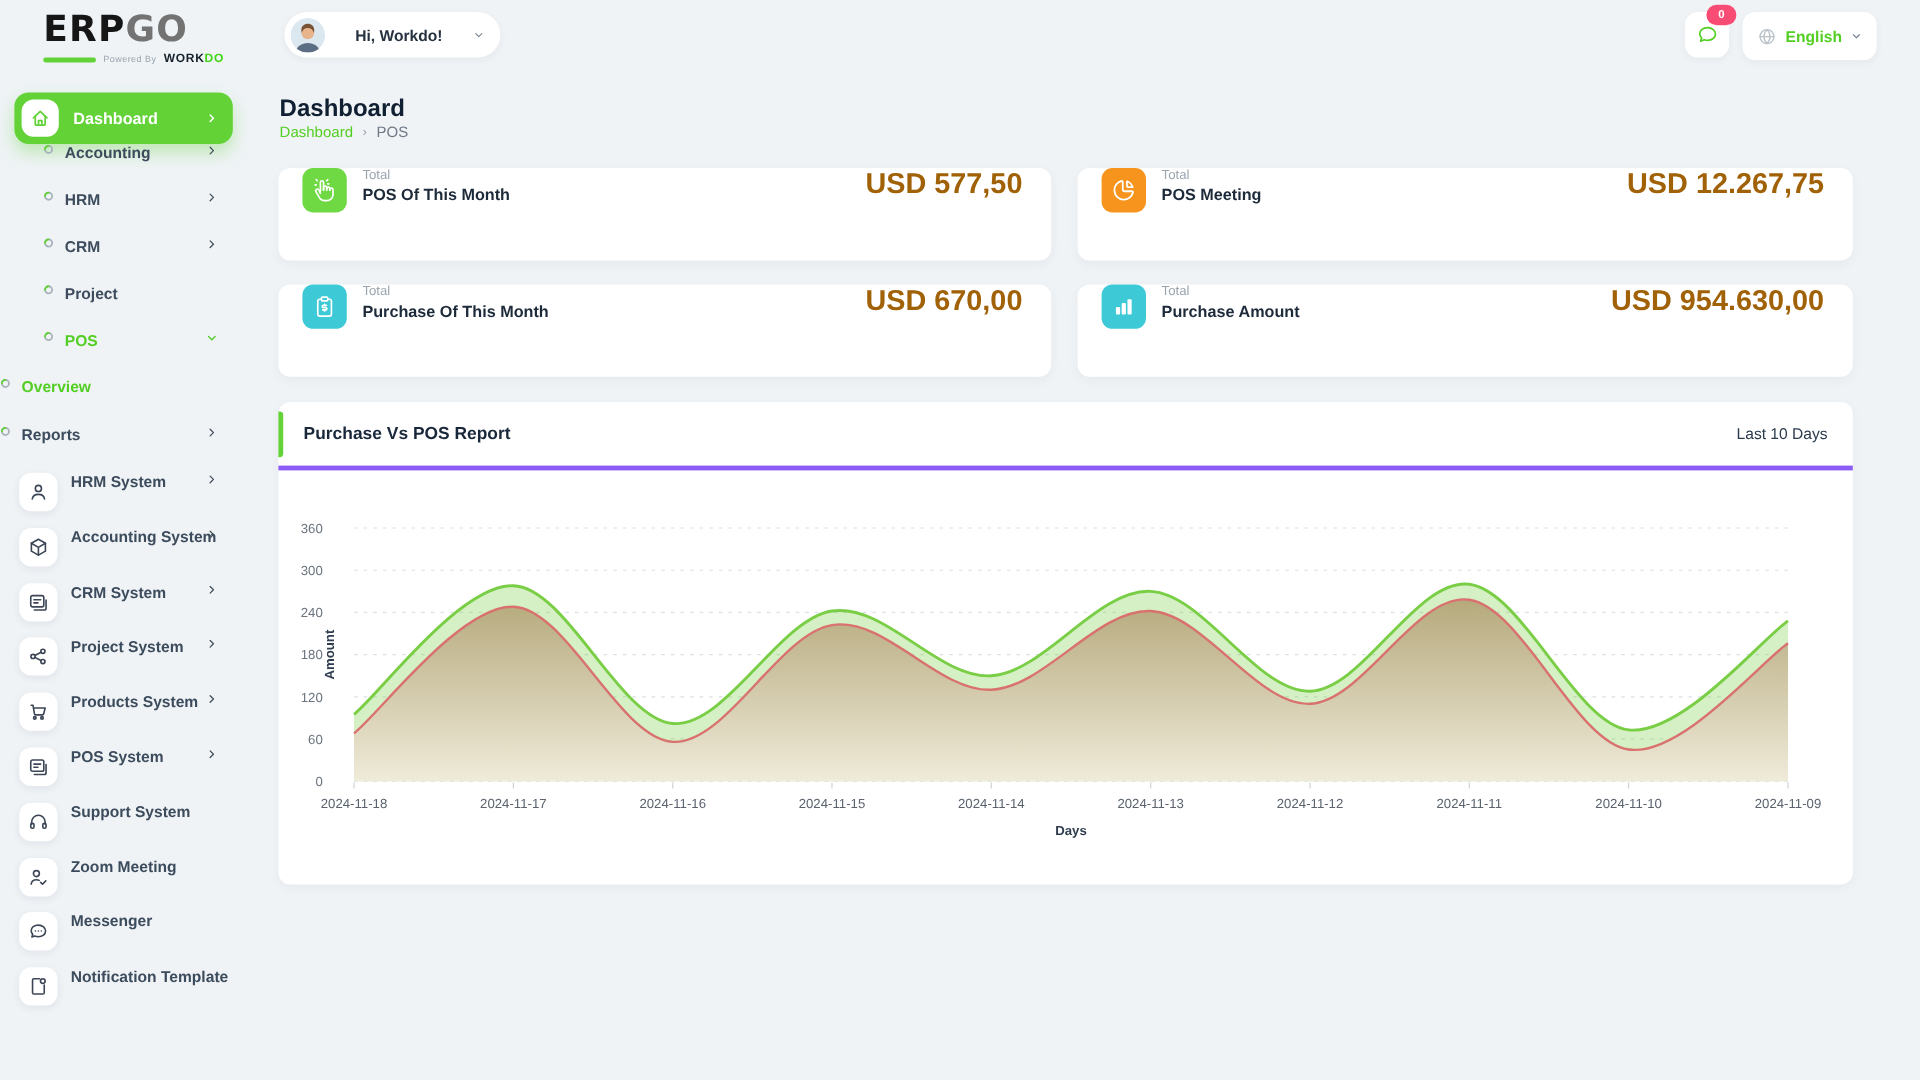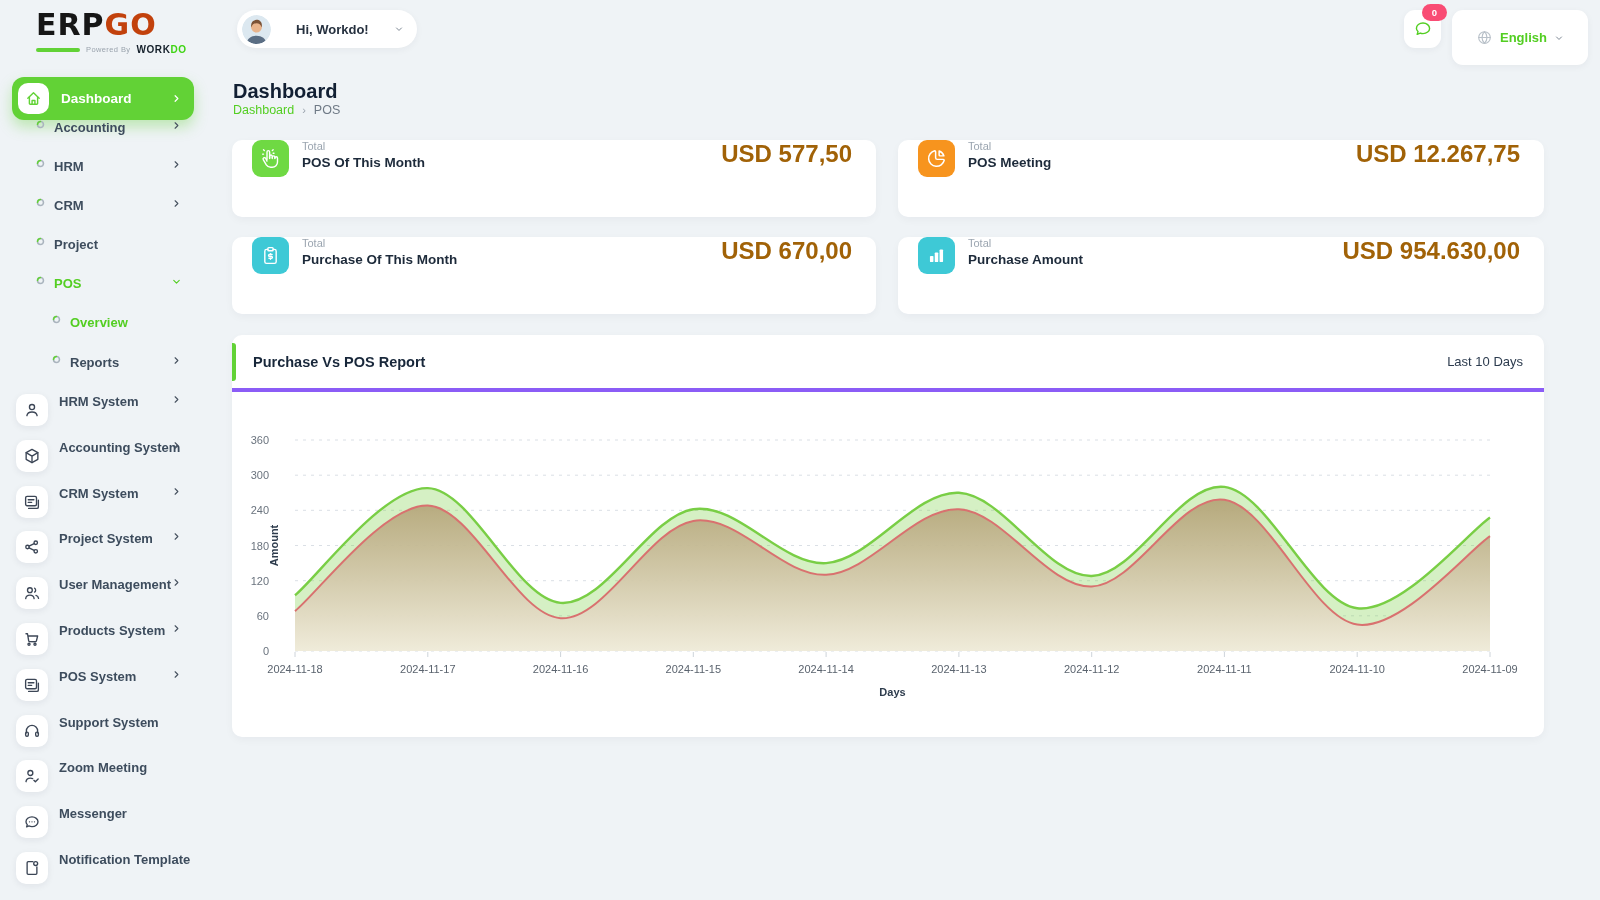--- a/index.html
+++ b/index.html
@@ -2,38 +2,38 @@
 <html><head>
 <meta charset="utf-8">
 <style>
   html,body{margin:0;padding:0}
   body{width:1600px;height:900px;background:#eff3f6;font-family:"Liberation Sans",sans-serif;position:relative;overflow:hidden;color:#1f2b3d}
 
   
   .sidebar{position:absolute;left:0;top:0;width:208px;height:900px}
   .logo{position:absolute;left:36px;top:10px;cursor:pointer}
   .logo-main{font-size:30px;font-weight:900;letter-spacing:1px;color:#161616;font-family:"DejaVu Sans",sans-serif;line-height:1}
-  .logo-main .go{color:#c2410c}
+  .logo-main .go{color:#737373}
   .logo-sub{display:flex;align-items:center;gap:6px;margin-top:4px}
   .logo-bar{width:44px;height:4px;border-radius:2px;background:#62d236}
   .logo-powered{font-size:7.5px;color:#9aa3ad;letter-spacing:.4px}
   .logo-brand{font-size:10px;font-weight:800;color:#15202b;letter-spacing:.6px}
   .logo-brand .do{color:#3fd414}
 
   .nav{position:absolute;left:0;top:70px;width:208px}
   .nav-pill{margin:7px 14px 0 12px;height:43px;border-radius:12px;background:#62d236;display:flex;align-items:center;padding:0 14px 0 6px;box-shadow:0 7px 14px rgba(98,210,54,.35);position:relative;cursor:pointer}
   .pill-icon{width:31px;height:31px;border-radius:10px;background:#fff;display:flex;align-items:center;justify-content:center;color:#62d236}
   .pill-icon svg{width:17px;height:17px}
   .pill-label{color:#fff;font-weight:700;font-size:13.5px;margin-left:12px}
   .pill-chev{position:absolute;right:12px;color:#fff;display:flex}
   .pill-chev svg{width:11px;height:11px;stroke-width:2.6}
 
   .nav-row{display:flex;align-items:flex-start;position:relative;cursor:pointer}
   .nav-bullet{height:39px;padding-left:36px}
-  .nav-sub{height:39.5px;padding-left:52px}
+  .nav-sub{height:39.5px;}
   .nav-iconitem{height:45.8px;padding-left:16px}
   .nav-label{font-size:13px;font-weight:600;color:#3d4c5d;white-space:nowrap}
   .nav-bullet .nav-label,.nav-sub .nav-label{margin-left:9px}
   .nav-iconitem .nav-label{margin-left:11px}
   .nav-active .nav-label{color:#53ce22;font-weight:700}
   .nav-chev{position:absolute;right:26px;color:#46515f;display:flex}
   .nav-chev svg{width:11px;height:11px;stroke-width:2.4}
   .nav-active .nav-chev{color:#53ce22}
   .ring{display:flex}
   .ring svg{width:9px;height:9px}
@@ -44,21 +44,21 @@
   .user-chip{position:absolute;left:237px;top:10px;height:38px;background:#fff;border-radius:19px;display:flex;align-items:center;padding:0 13px 0 5px;gap:25px;box-shadow:0 2px 7px rgba(30,40,60,.05);cursor:pointer}
   .avatar{width:29px;height:29px;border-radius:50%;overflow:hidden;flex:none}
   .greeting{font-size:13px;font-weight:600;color:#26313f}
   .chip-chev,.lang-chev{color:#7d8894;display:flex}
   .chip-chev svg,.lang-chev svg{width:10px;height:10px;stroke-width:2.4}
 
   .notif-btn{position:absolute;left:1404px;top:10px;width:37px;height:38px;background:#fff;border-radius:11px;display:flex;align-items:center;justify-content:center;box-shadow:0 2px 7px rgba(30,40,60,.05);cursor:pointer}
   .notif-btn .chat{color:#53ce22;display:flex}
   .notif-btn .chat svg{width:20px;height:20px;stroke-width:1.7}
   .notif-badge{position:absolute;top:-6px;right:-6px;min-width:17px;height:17px;border-radius:9px;background:#f94c74;color:#fff;font-size:9.5px;font-weight:700;display:flex;align-items:center;justify-content:center;padding:0 4px}
-  .lang-btn{position:absolute;left:1452px;top:10px;height:55px;background:#fff;border-radius:11px;display:flex;align-items:center;gap:7px;padding:0 24px;box-shadow:0 2px 7px rgba(30,40,60,.05);cursor:pointer}
+  .lang-btn{position:absolute;left:1452px;top:10px;height:40px;background:#fff;border-radius:11px;display:flex;align-items:center;gap:7px;padding:0 12px;box-shadow:0 2px 7px rgba(30,40,60,.05);cursor:pointer}
   .globe{color:#b9c1c9;display:flex}
   .globe svg{width:17px;height:17px;stroke-width:1.6}
   .lang-label{font-size:13px;font-weight:600;color:#53ce22}
 
   
   .page-title{position:absolute;left:233px;top:80px;font-size:20px;font-weight:700;color:#111f33}
   .breadcrumb{position:absolute;left:233px;top:103px;font-size:12.5px;display:flex;gap:8px;align-items:center}
   .bc-link{color:#53ce22;cursor:pointer}
   .bc-sep{color:#9aa3ad;font-size:11px}
   .bc-current{color:#6f7a86}
@@ -243,36 +243,20 @@
       <div class="nav-row nav-iconitem">
         <span class="icon-box">
           <svg viewBox="0 0 24 24" fill="none" stroke="currentColor" stroke-width="1.8" stroke-linecap="round" stroke-linejoin="round">
             <circle cx="6" cy="12" r="2.3"></circle>
             <circle cx="17" cy="6.3" r="2.3"></circle>
             <circle cx="17" cy="17.7" r="2.3"></circle>
             <path d="m8.1 10.9 6.8-3.5M8.1 13.1l6.8 3.5"></path>
           </svg>
         </span>
         <span class="nav-label">Project System</span>
-        <span class="nav-chev">
-          <svg viewBox="0 0 24 24" fill="none" stroke="currentColor" stroke-width="2.4" stroke-linecap="round" stroke-linejoin="round">
-            <path d="m9 6 6 6-6 6"></path>
-          </svg>
-        </span>
-      </div>
-      <div class="nav-row nav-iconitem">
-        <span class="icon-box">
-          <svg viewBox="0 0 24 24" fill="none" stroke="currentColor" stroke-width="1.8" stroke-linecap="round" stroke-linejoin="round">
-            <circle cx="9.2" cy="8.2" r="3.2"></circle>
-            <path d="M3.6 19.4c.4-3 2.9-4.6 5.6-4.6 2.8 0 5.2 1.6 5.6 4.6"></path>
-            <path d="M15.5 5.6a3.2 3.2 0 0 1 0 5.2"></path>
-            <path d="M17.3 15.1c1.9.5 3.1 1.9 3.4 4"></path>
-          </svg>
-        </span>
-        <span class="nav-label">User Management</span>
         <span class="nav-chev">
           <svg viewBox="0 0 24 24" fill="none" stroke="currentColor" stroke-width="2.4" stroke-linecap="round" stroke-linejoin="round">
             <path d="m9 6 6 6-6 6"></path>
           </svg>
         </span>
       </div>
       <div class="nav-row nav-iconitem">
         <span class="icon-box">
           <svg viewBox="0 0 24 24" fill="none" stroke="currentColor" stroke-width="1.8" stroke-linecap="round" stroke-linejoin="round">
             <circle cx="8" cy="19" r="1.4"></circle>

